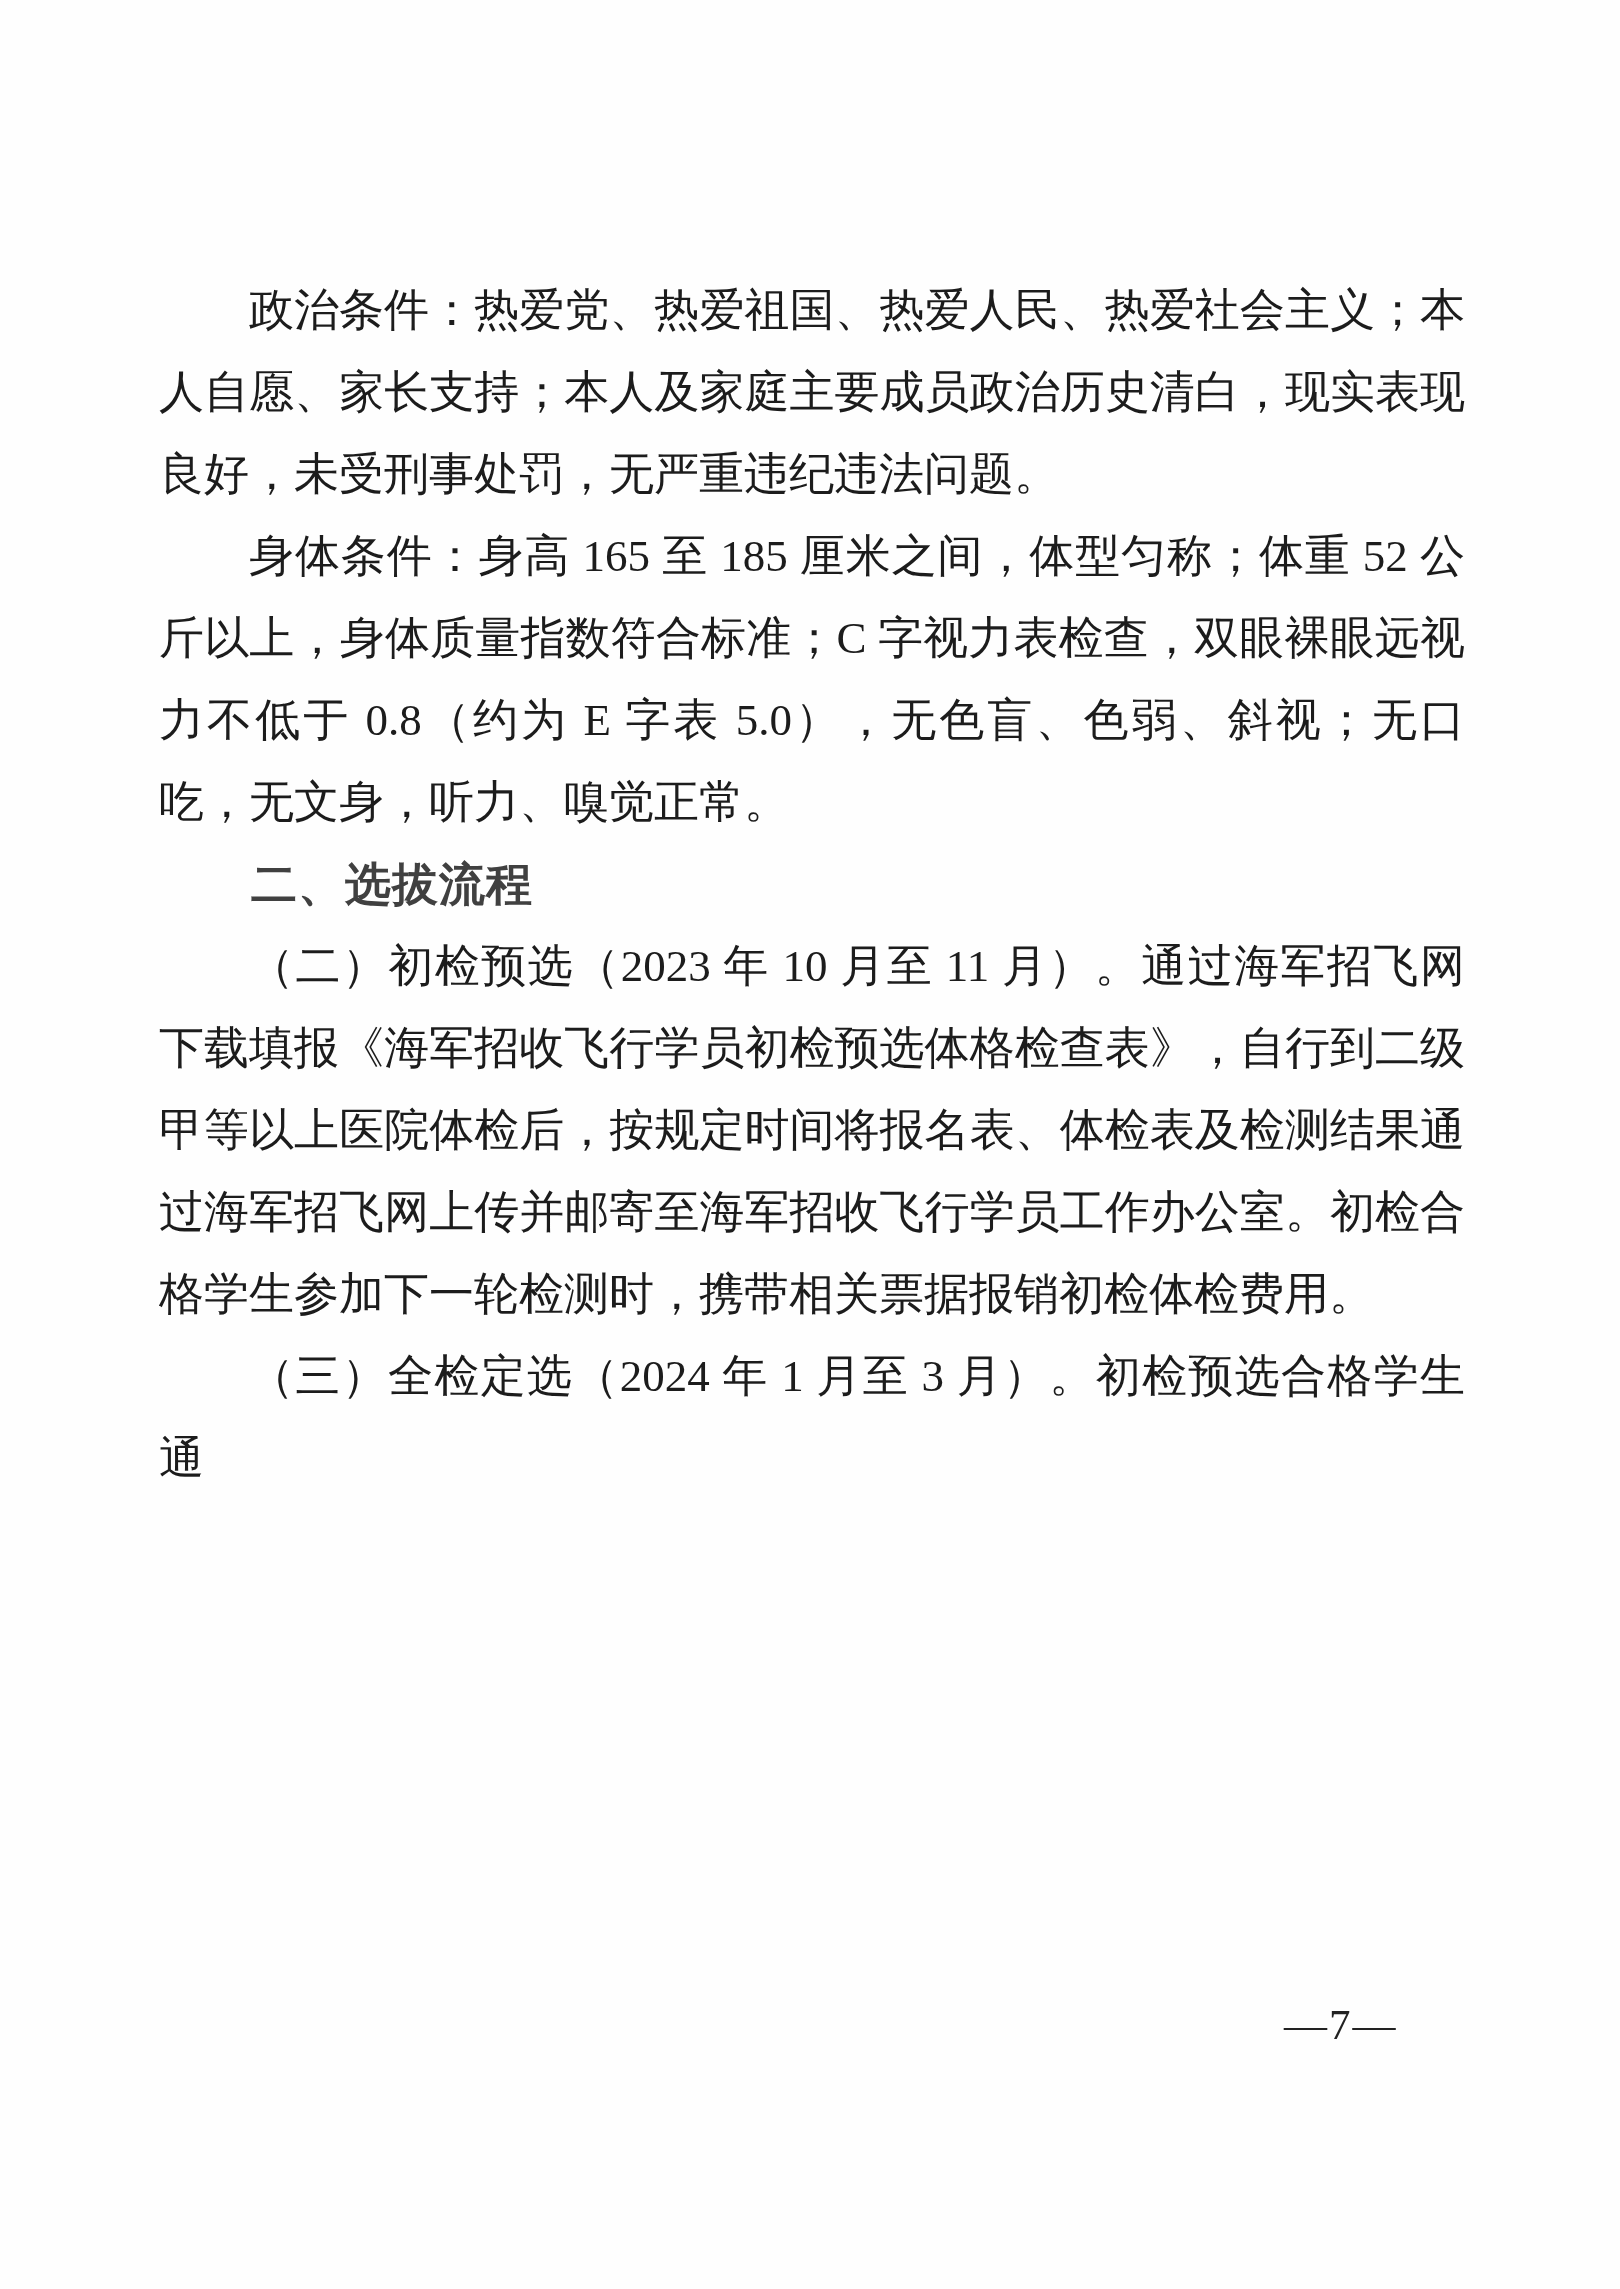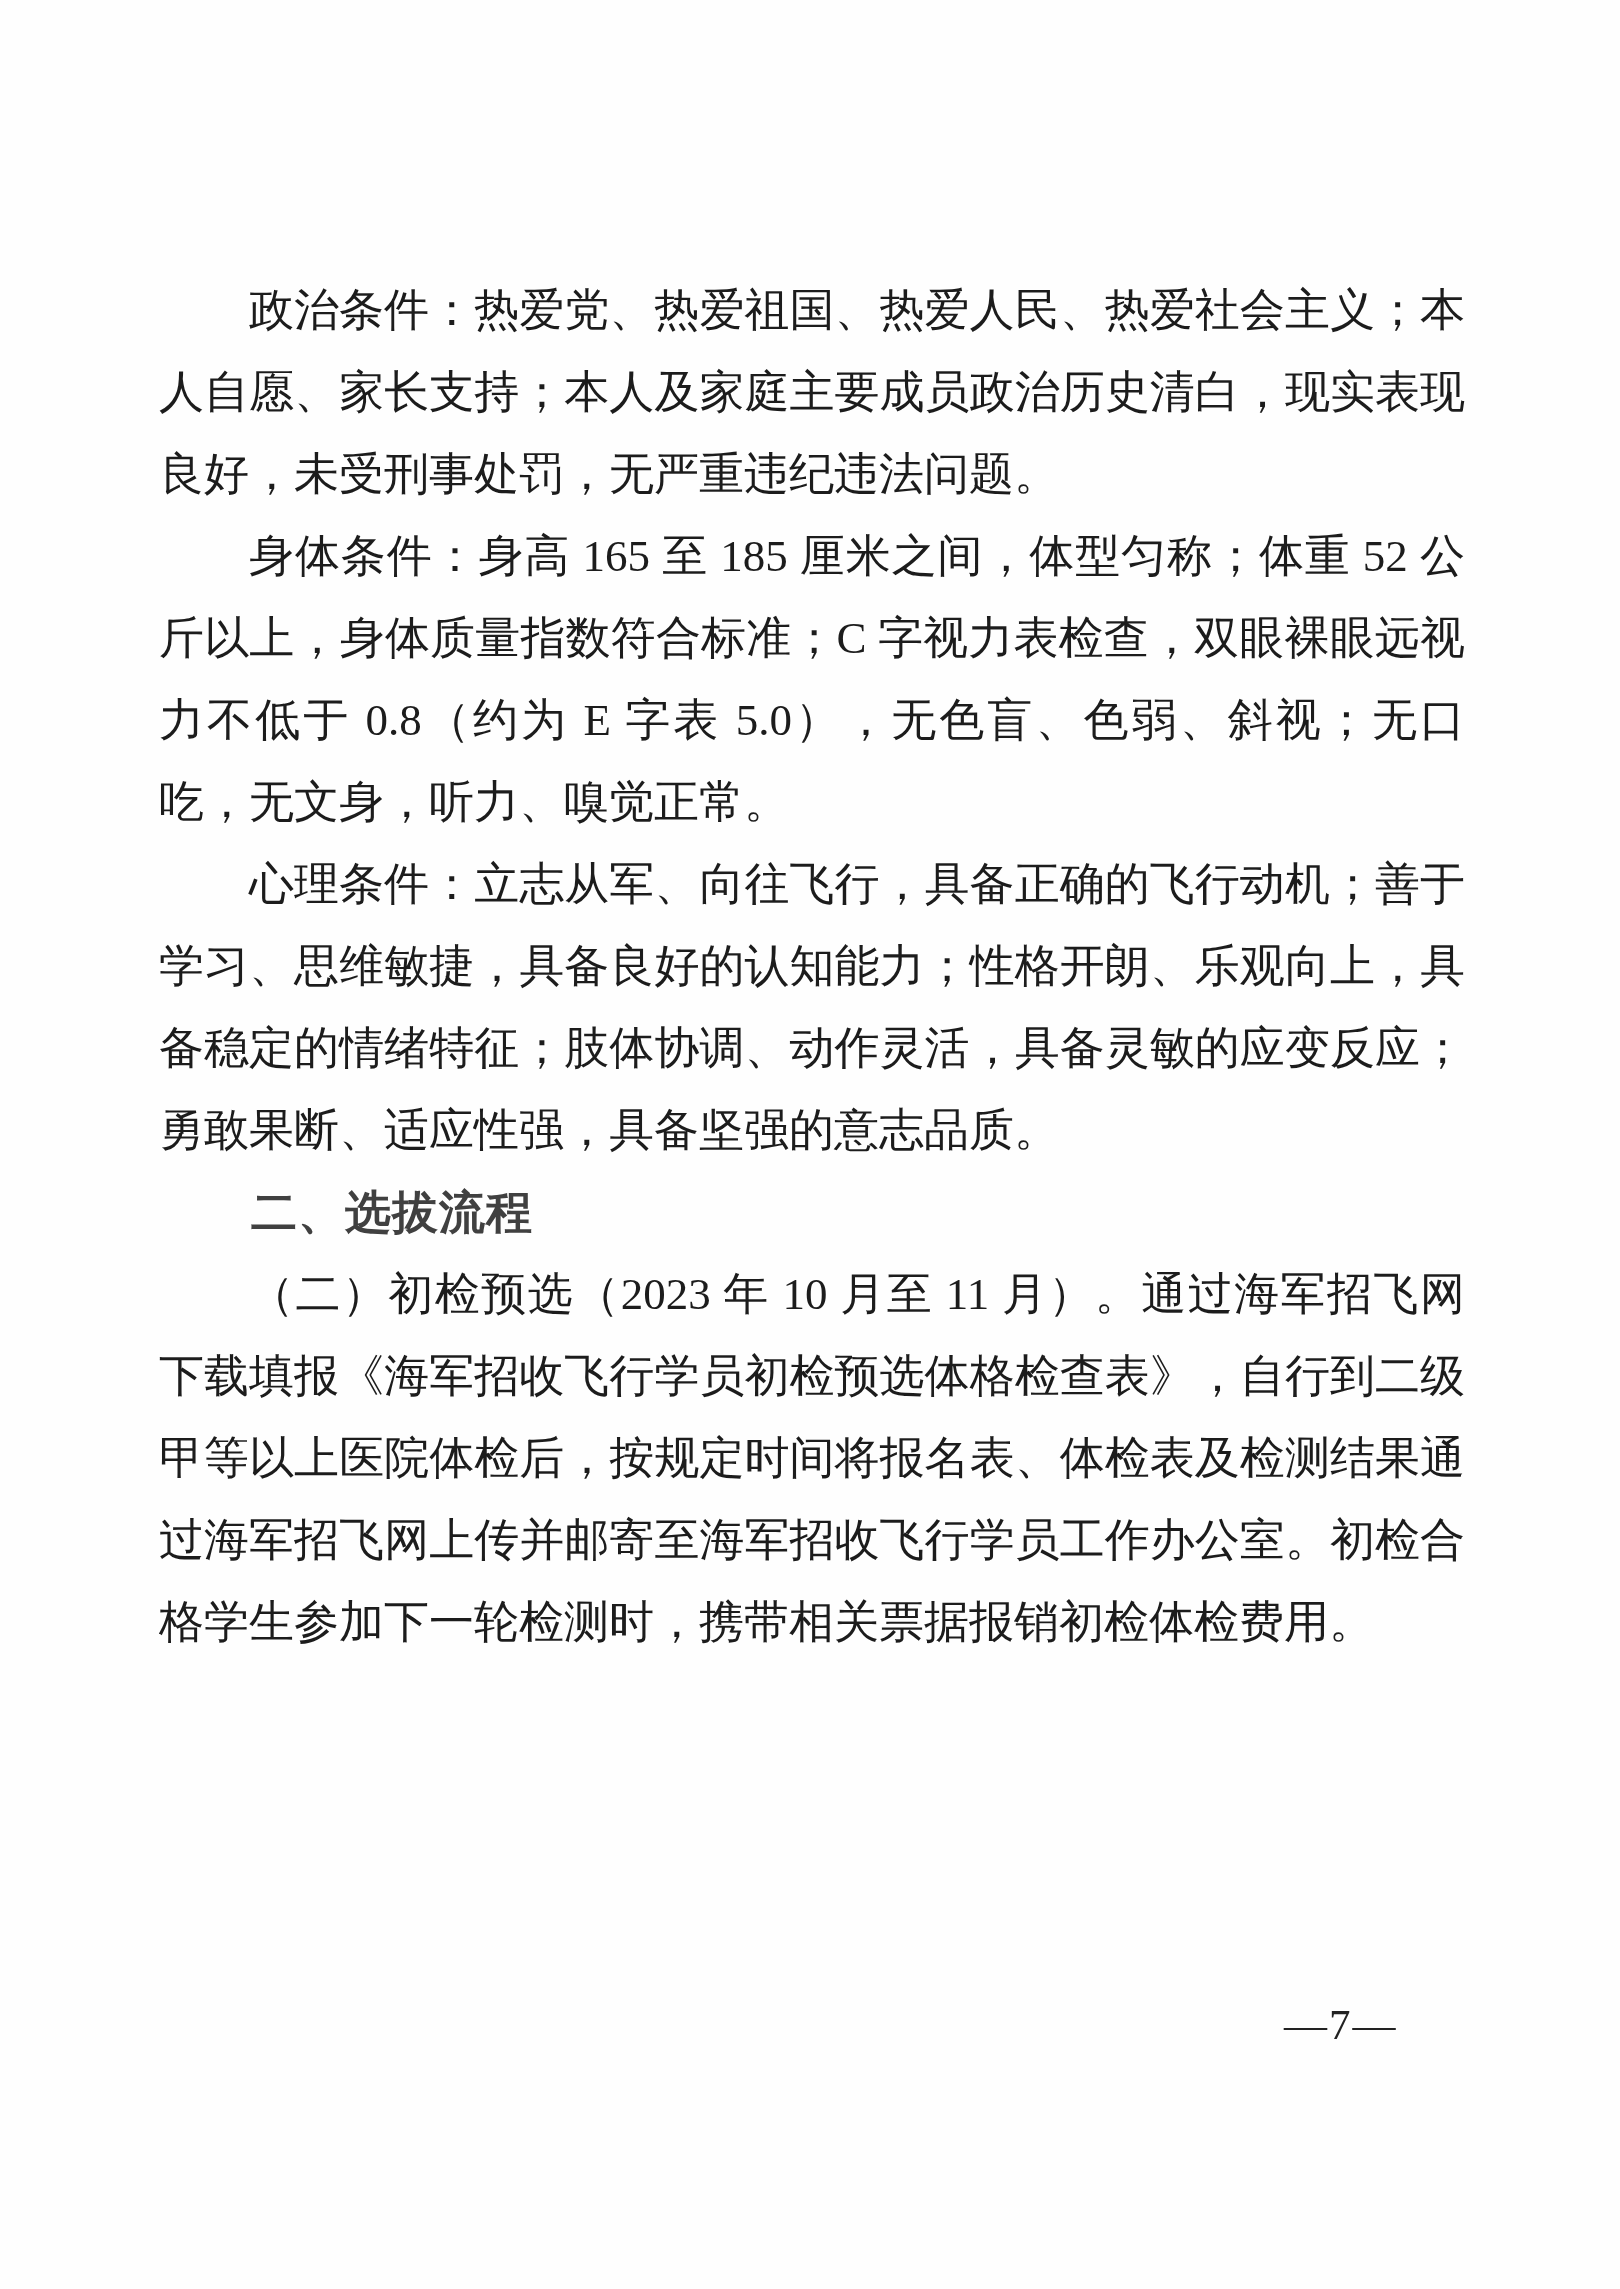--- a/index.html
+++ b/index.html
@@ -53,20 +53,20 @@
     white-space: nowrap;
   }
 </style>
 </head>
 <body>
 
 <div class="page">
   <div class="text-block">
     <p>政治条件：热爱党、热爱祖国、热爱人民、热爱社会主义；本人自愿、家长支持；本人及家庭主要成员政治历史清白，现实表现良好，未受刑事处罚，无严重违纪违法问题。</p>
     <p>身体条件：身高 165 至 185 厘米之间，体型匀称；体重 52 公斤以上，身体质量指数符合标准；C 字视力表检查，双眼裸眼远视力不低于 0.8（约为 E 字表 5.0），无色盲、色弱、斜视；无口吃，无文身，听力、嗅觉正常。</p>
-    <p>心理条件：立志从军、向往飞行，具备正确的飞行动机；善于学习、思维敏捷，具备良好的认知能力；性格开朗、乐观向上，具备稳定的情绪特征；肢体协调、动作灵活，具备灵敏的应变反应；勇敢果断、适应性强，具备坚强的意志品质。</p>
     <h2 class="doc-heading">二、选拔流程</h2>
     <p>（二）初检预选（2023 年 10 月至 11 月）。通过海军招飞网下载填报《海军招收飞行学员初检预选体格检查表》，自行到二级甲等以上医院体检后，按规定时间将报名表、体检表及检测结果通过海军招飞网上传并邮寄至海军招收飞行学员工作办公室。初检合格学生参加下一轮检测时，携带相关票据报销初检体检费用。</p>
+    <p>（三）全检定选（2024 年 1 月至 3 月）。初检预选合格学生通</p>
   </div>
 
   <div class="page-number">—7—</div>
 </div>
 
 
 </body></html>

